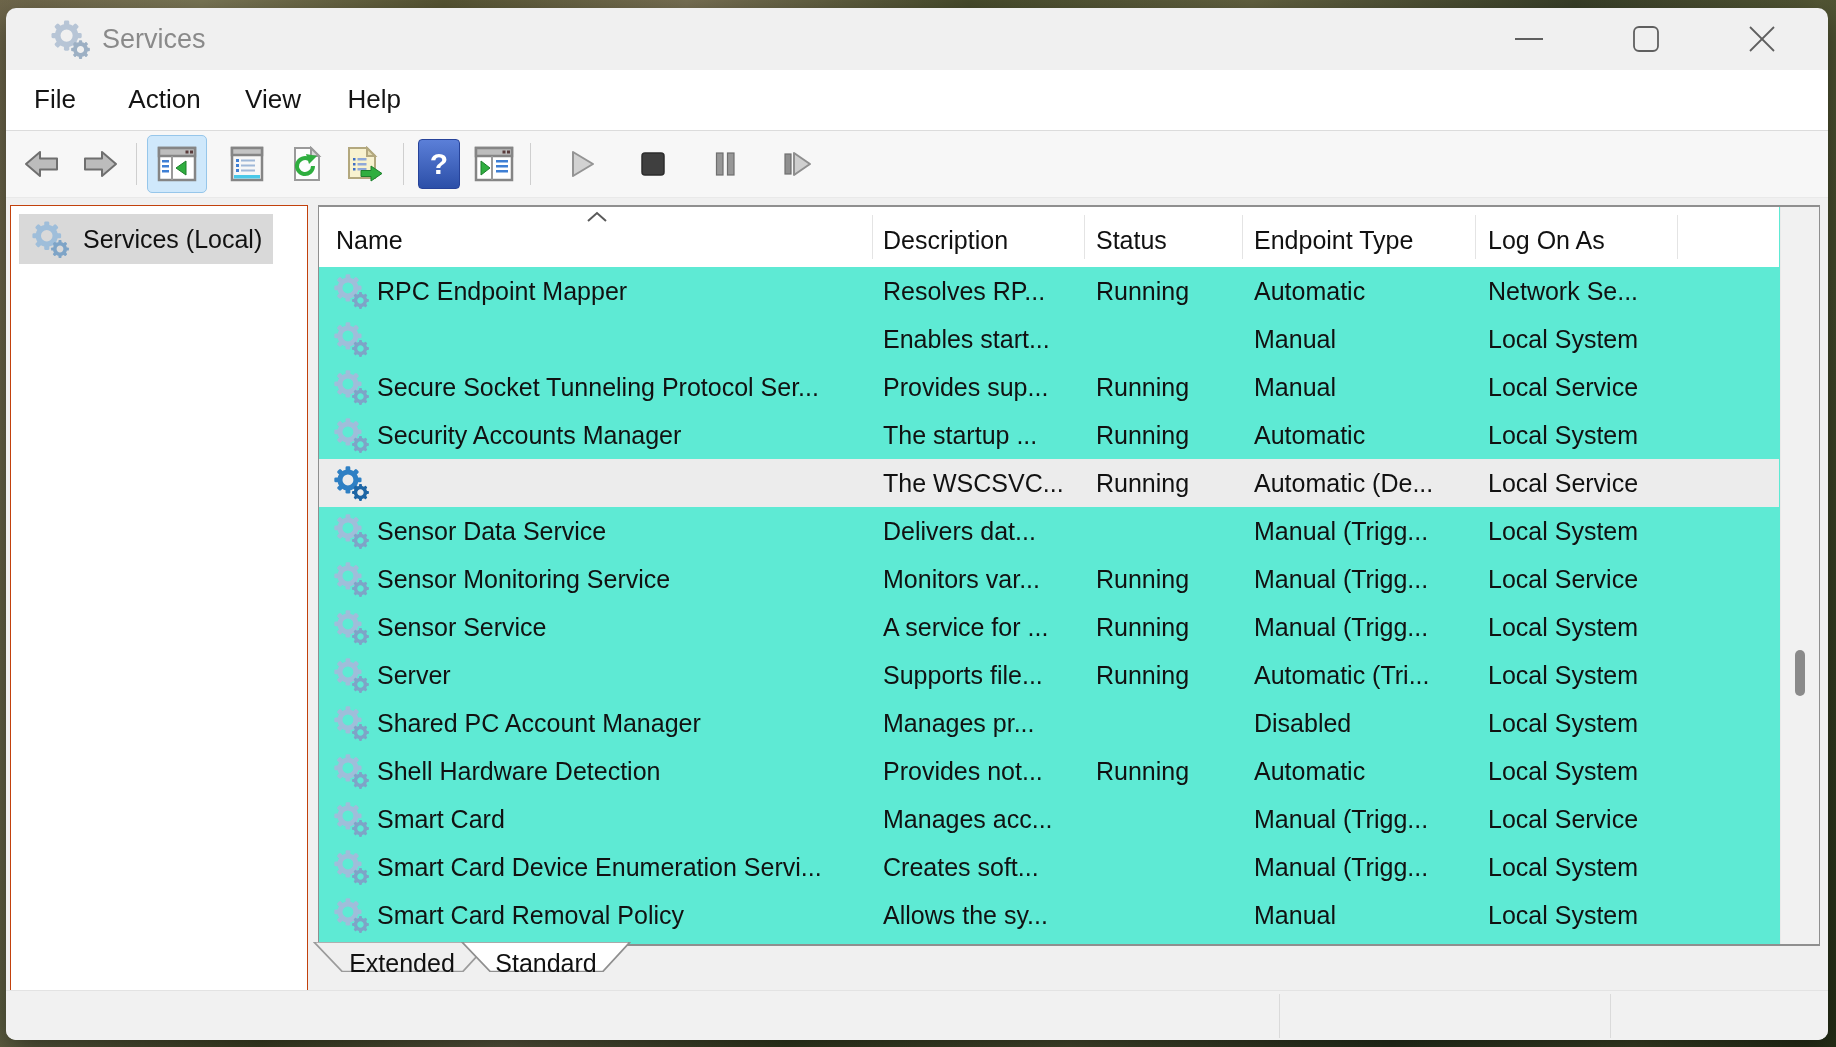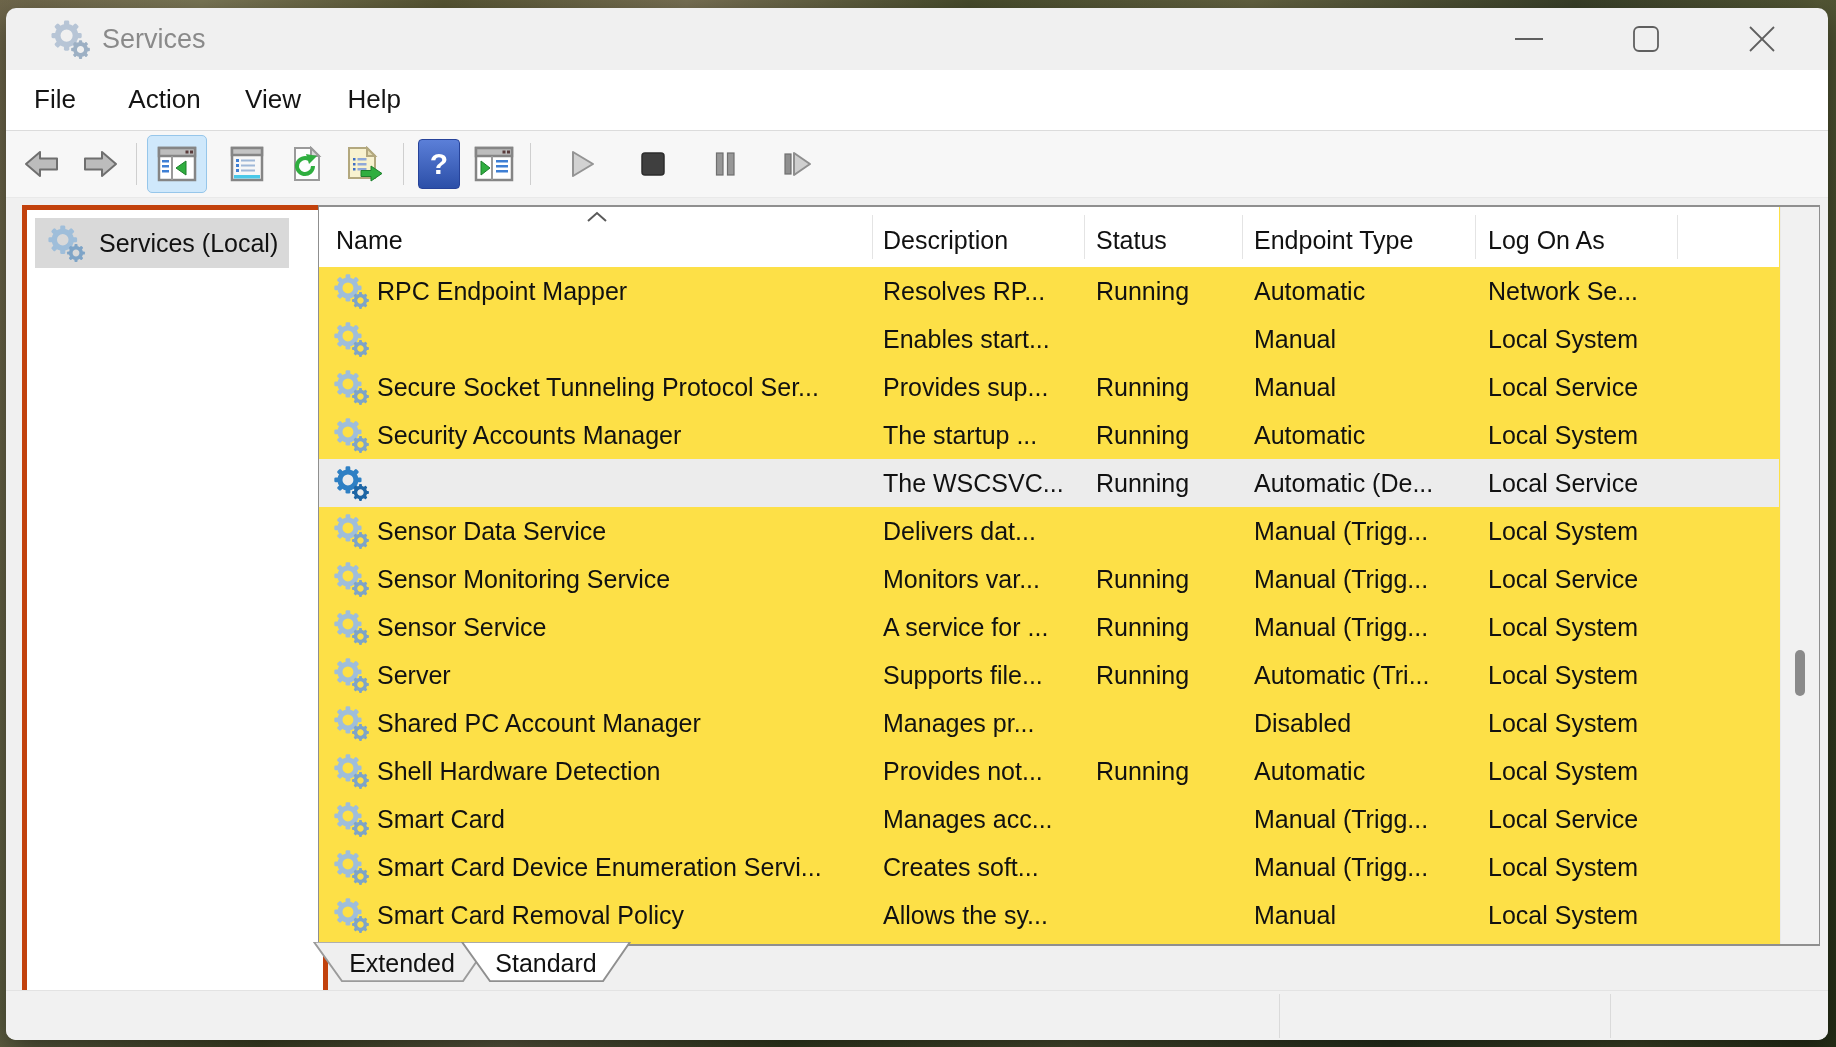--- a/index.html
+++ b/index.html
@@ -40,47 +40,47 @@
   
   .gear-slot svg{width:100%;height:100%;display:block;overflow:visible;}
   .gear .g-main rect{fill:#9fbeda}.gear .g-main circle{stroke:#9fbeda;fill:none}
   .gear .g-small rect{fill:#7ea4c7}.gear .g-small circle{stroke:#7ea4c7;fill:none}
   .gear.muted .g-main rect{fill:#b7c5d6}.gear.muted .g-main circle{stroke:#b7c5d6}
   .gear.muted .g-small rect{fill:#9db0c4}.gear.muted .g-small circle{stroke:#9db0c4}
   .selected .gear .g-main rect{fill:#2f80c4}.selected .gear .g-main circle{stroke:#2f80c4}
   .selected .gear .g-small rect{fill:#1e66a5}.selected .gear .g-small circle{stroke:#1e66a5}
 
   
-  .tree{position:absolute;left:4px;top:197px;width:296px;height:790px;background:#fff;border:5px solid #c2410c;margin-left:12px;}
+  .tree{position:absolute;left:4px;top:197px;width:296px;height:790px;background:#fff;border:1px solid #c2410c;}
   .tree-item{position:absolute;left:8px;top:8px;width:254px;height:50px;background:#d9d9d9;
     display:flex;align-items:center;}
   .tree-item .gear-slot{width:38px;height:38px;margin-left:12px;flex:0 0 auto;}
   .tree-label{margin-left:14px;font-size:25px;color:#111;white-space:nowrap;}
 
   
-  .lv{position:absolute;left:312px;top:197px;right:8px;height:737px;background:#fde047;
+  .lv{position:absolute;left:312px;top:197px;right:8px;height:737px;background:#5eead4;
     border:1px solid #8f8f8f;border-top:2px solid #8f8f8f;border-bottom:2px solid #8f8f8f;}
   .lv-header{position:absolute;top:0;left:0;right:40px;height:60px;background:#fff;}
   .hcell{position:absolute;top:0;height:60px;line-height:66px;font-size:25px;color:#111;white-space:nowrap;}
   .h-name{left:17px}.h-desc{left:564px}.h-status{left:777px}.h-startup{left:935px}.h-logon{left:1169px}
   .hsep{position:absolute;top:8px;bottom:8px;width:1px;background:#e4e4e4;}
   .hs1{left:553px}.hs2{left:765px}.hs3{left:923px}.hs4{left:1156px}.hs5{left:1358px}
   .sort-caret{position:absolute;left:266px;top:3px;width:24px;height:14px;}
   .lv-body{position:absolute;top:60px;left:0;right:40px;bottom:0;overflow:hidden;}
   .lv-row{position:relative;height:48px;}
   .lv-row.selected{background:#ececec;}
   .c{position:absolute;top:0;height:48px;line-height:48px;font-size:25px;color:#111;white-space:nowrap;}
   .c-icon{position:absolute;left:14px;top:6px;width:36px;height:36px;}
   .c-name{left:58px}.c-desc{left:564px}.c-status{left:777px}.c-startup{left:935px}.c-logon{left:1169px}
   .scrollbar{position:absolute;top:0;right:0;bottom:0;width:38px;background:#f1f1f1;border-left:1px solid #eaeaea;}
   .thumb{position:absolute;left:14px;top:443px;width:10px;height:46px;background:#8a8a8a;border-radius:5px;}
 
   
   .tabstrip{position:absolute;left:312px;right:8px;top:934px;height:50px;}
-  .tab{position:absolute;top:0;height:40px;}
+  .tab{position:absolute;top:0;height:30px;}
   .tab svg{position:absolute;left:0;top:0;width:100%;height:100%;}
   .tab-label{position:absolute;left:0;width:100%;text-align:center;line-height:42px;font-size:25px;color:#111;}
   .tab-extended{left:-5px;width:178px;z-index:1;}
   .tab-standard{left:143px;width:170px;z-index:2;}
   .tab-extended polygon{fill:#efefef;stroke:#9b9b9b;stroke-width:2;}
   .tab-standard polygon{fill:#ffffff;stroke:#8f8f8f;stroke-width:2;}
 
   
   .statusbar{position:absolute;left:0;right:0;top:982px;height:50px;background:#f1f1f1;border-top:1px solid #e3e3e3;}
   .ssep{position:absolute;top:3px;bottom:3px;width:1px;background:#dadada;}

